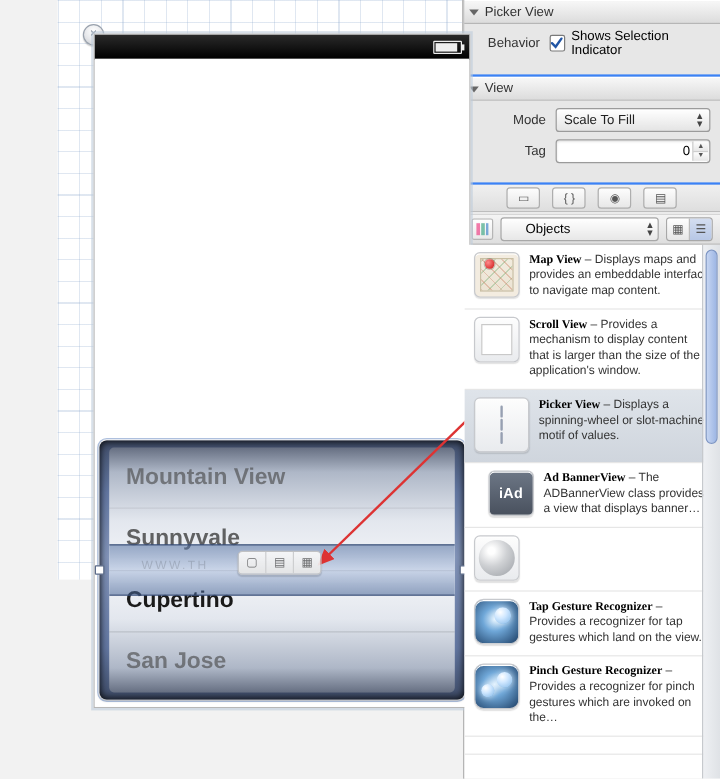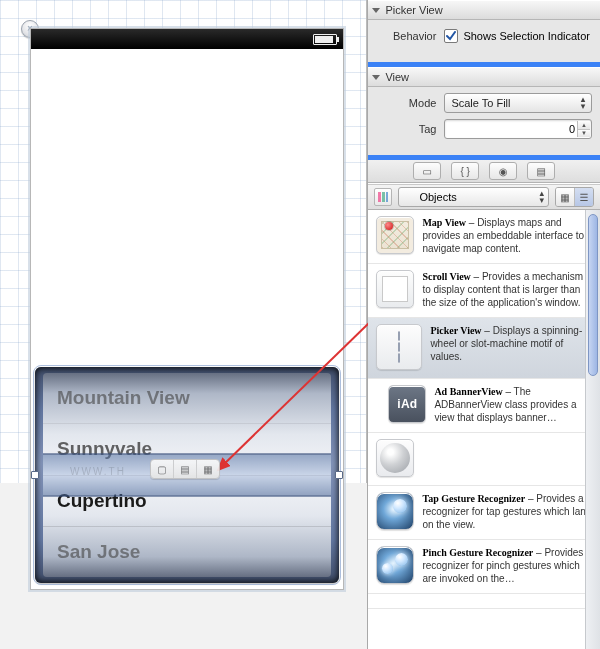--- a/index.html
+++ b/index.html
@@ -21,20 +21,21 @@
   
   .canvas {
     position: relative;
     width: 368px;
     height: 483px;
     background:
       repeating-linear-gradient(to right, rgba(130,160,200,.25) 0 1px, transparent 1px 18px),
       repeating-linear-gradient(to bottom, rgba(130,160,200,.25) 0 1px, transparent 1px 18px),
       linear-gradient(#ffffff, #ffffff);
     box-shadow: inset -1px 0 0 #bbb;
+    margin-left: 48px;
   }
   .device {
     position: absolute;
     left: 30px;
     top: 28px;
     width: 312px;
     height: 560px;
     background: #fff;
     border: 1px solid #b7b7b7;
     box-shadow: inset 0 0 0 3px #fff, 0 0 0 2px rgba(190,203,218,.6);
@@ -194,21 +195,21 @@
   }
   .section-header .tri {
     width: 0; height: 0;
     border-left: 4px solid transparent;
     border-right: 4px solid transparent;
     border-top: 5px solid #666;
     margin-right: 5px;
   }
   .section-body {
     padding: 6px 8px 10px 8px;
-    border-bottom: 5px solid #3b82f6;
+    border-bottom: 2px solid #3b82f6;
     background: #e7e7e7;
   }
   .row {
     display: flex;
     align-items: center;
     margin-bottom: 6px;
     height: 20px;
   }
   .row .label {
     width: 60px;

